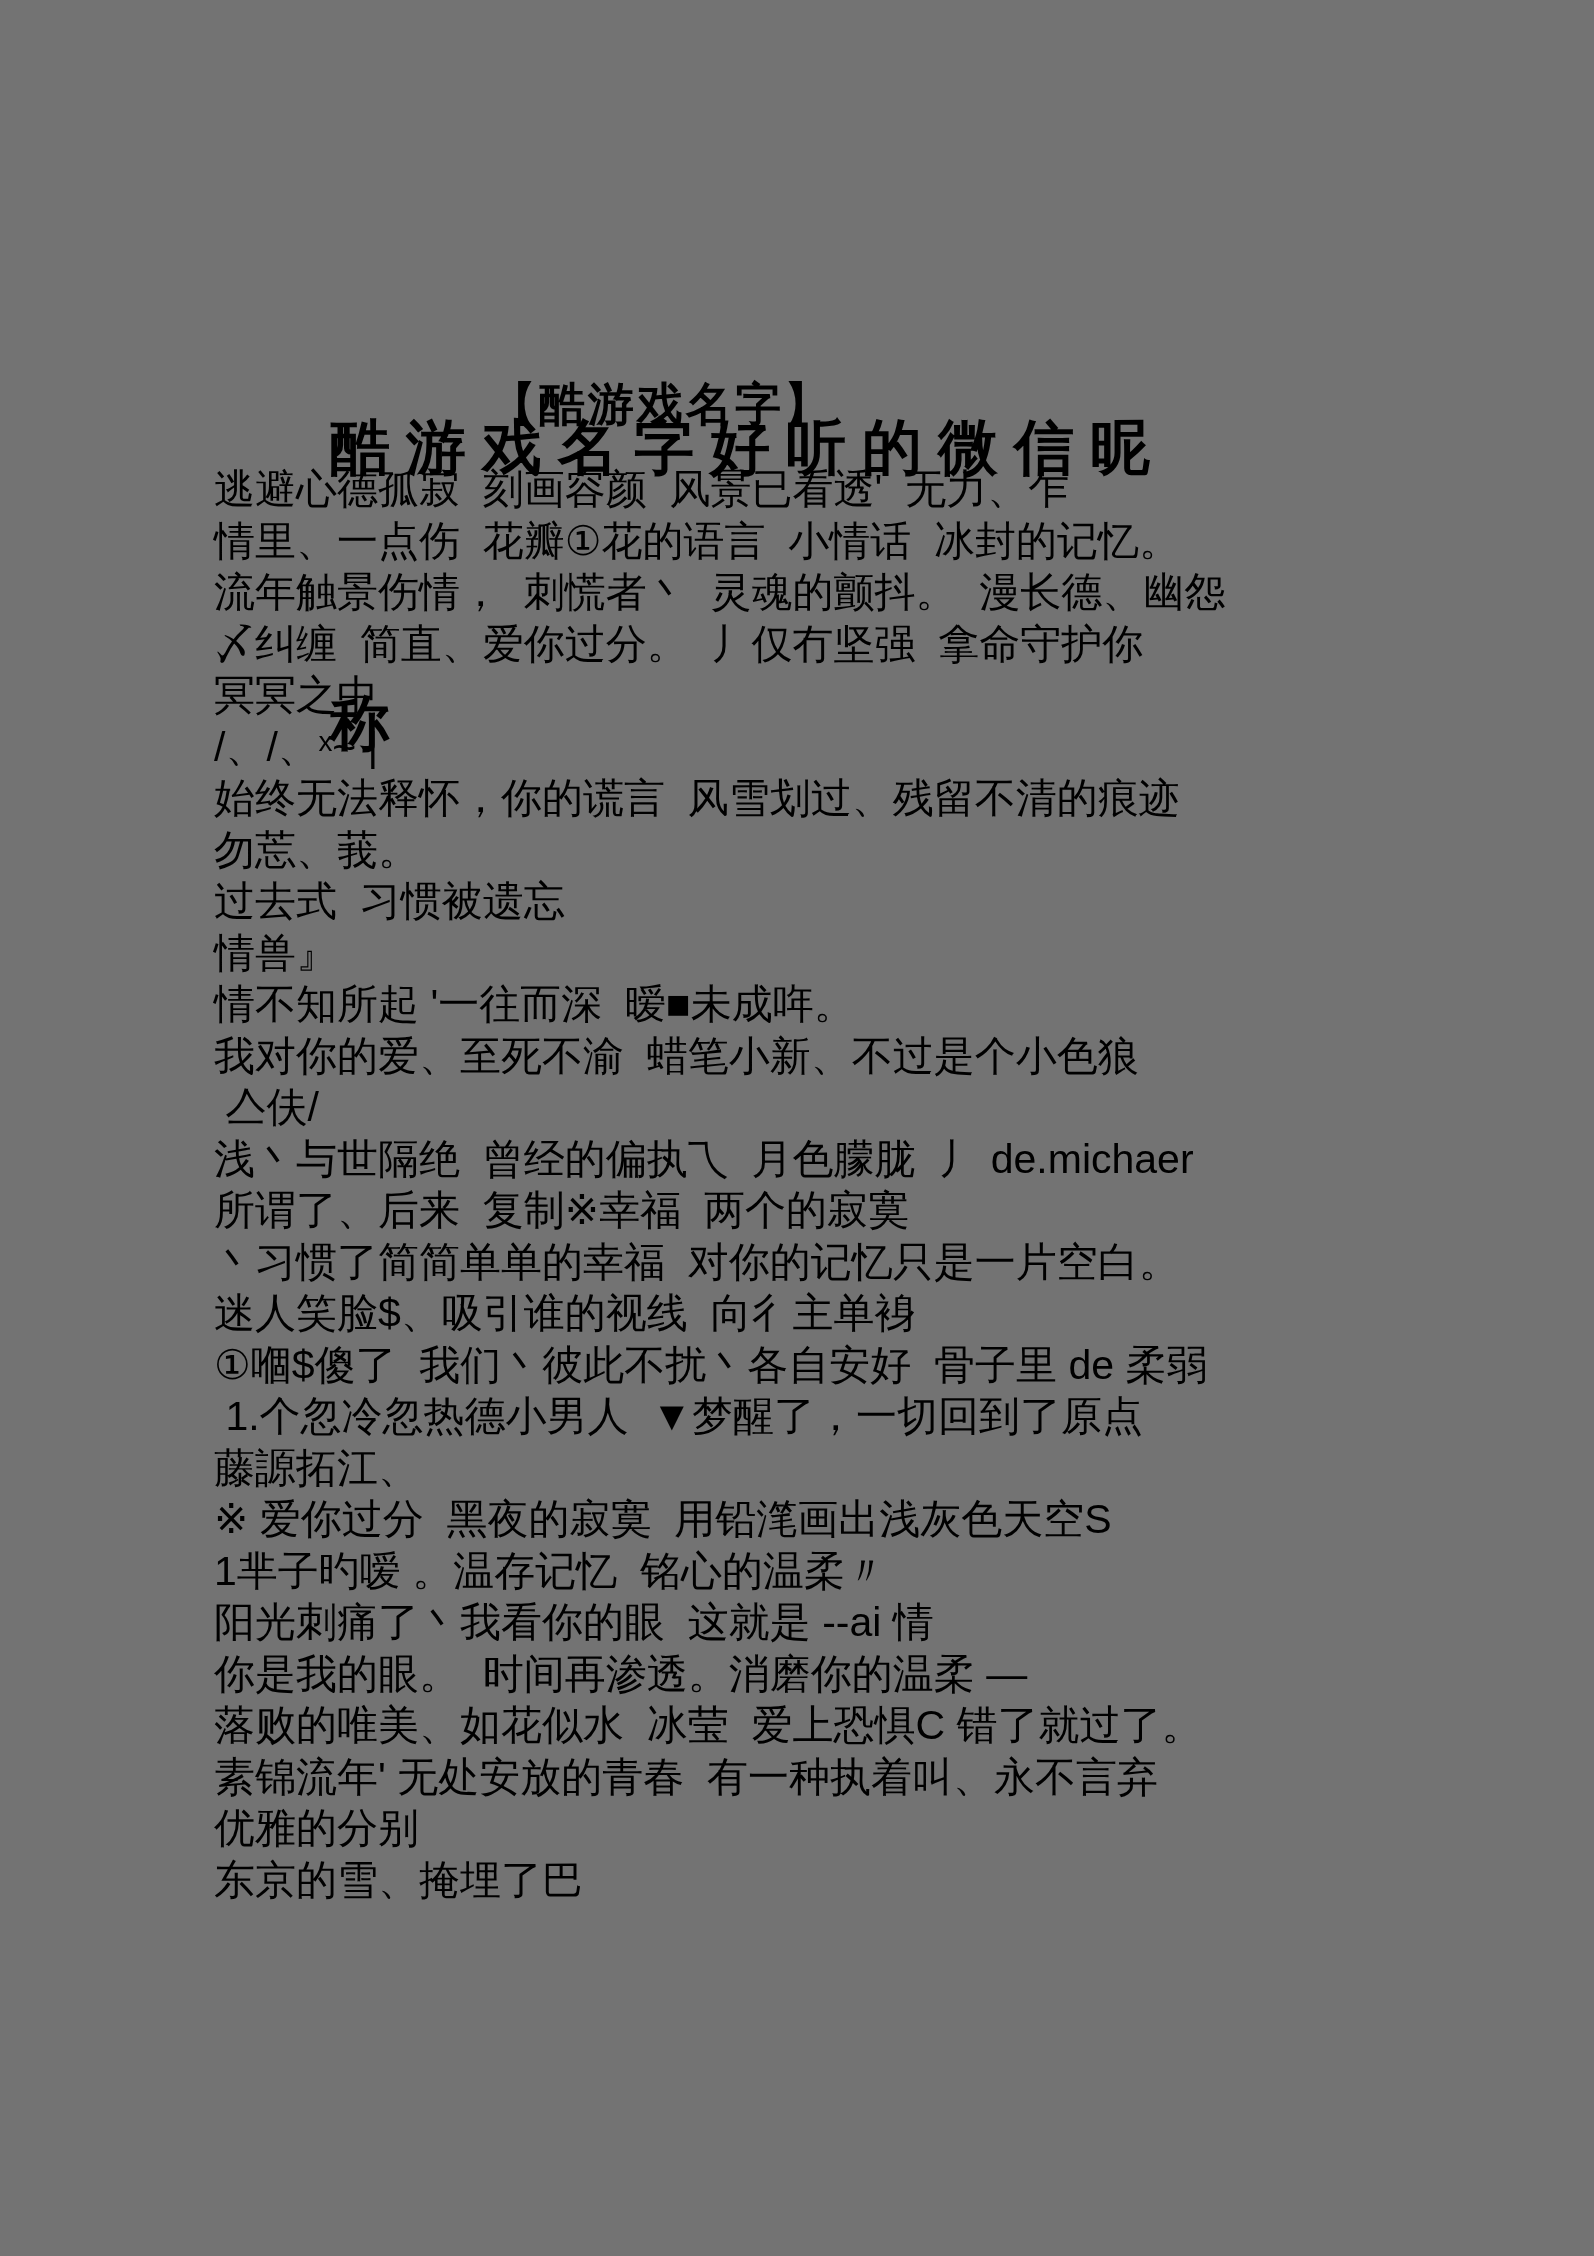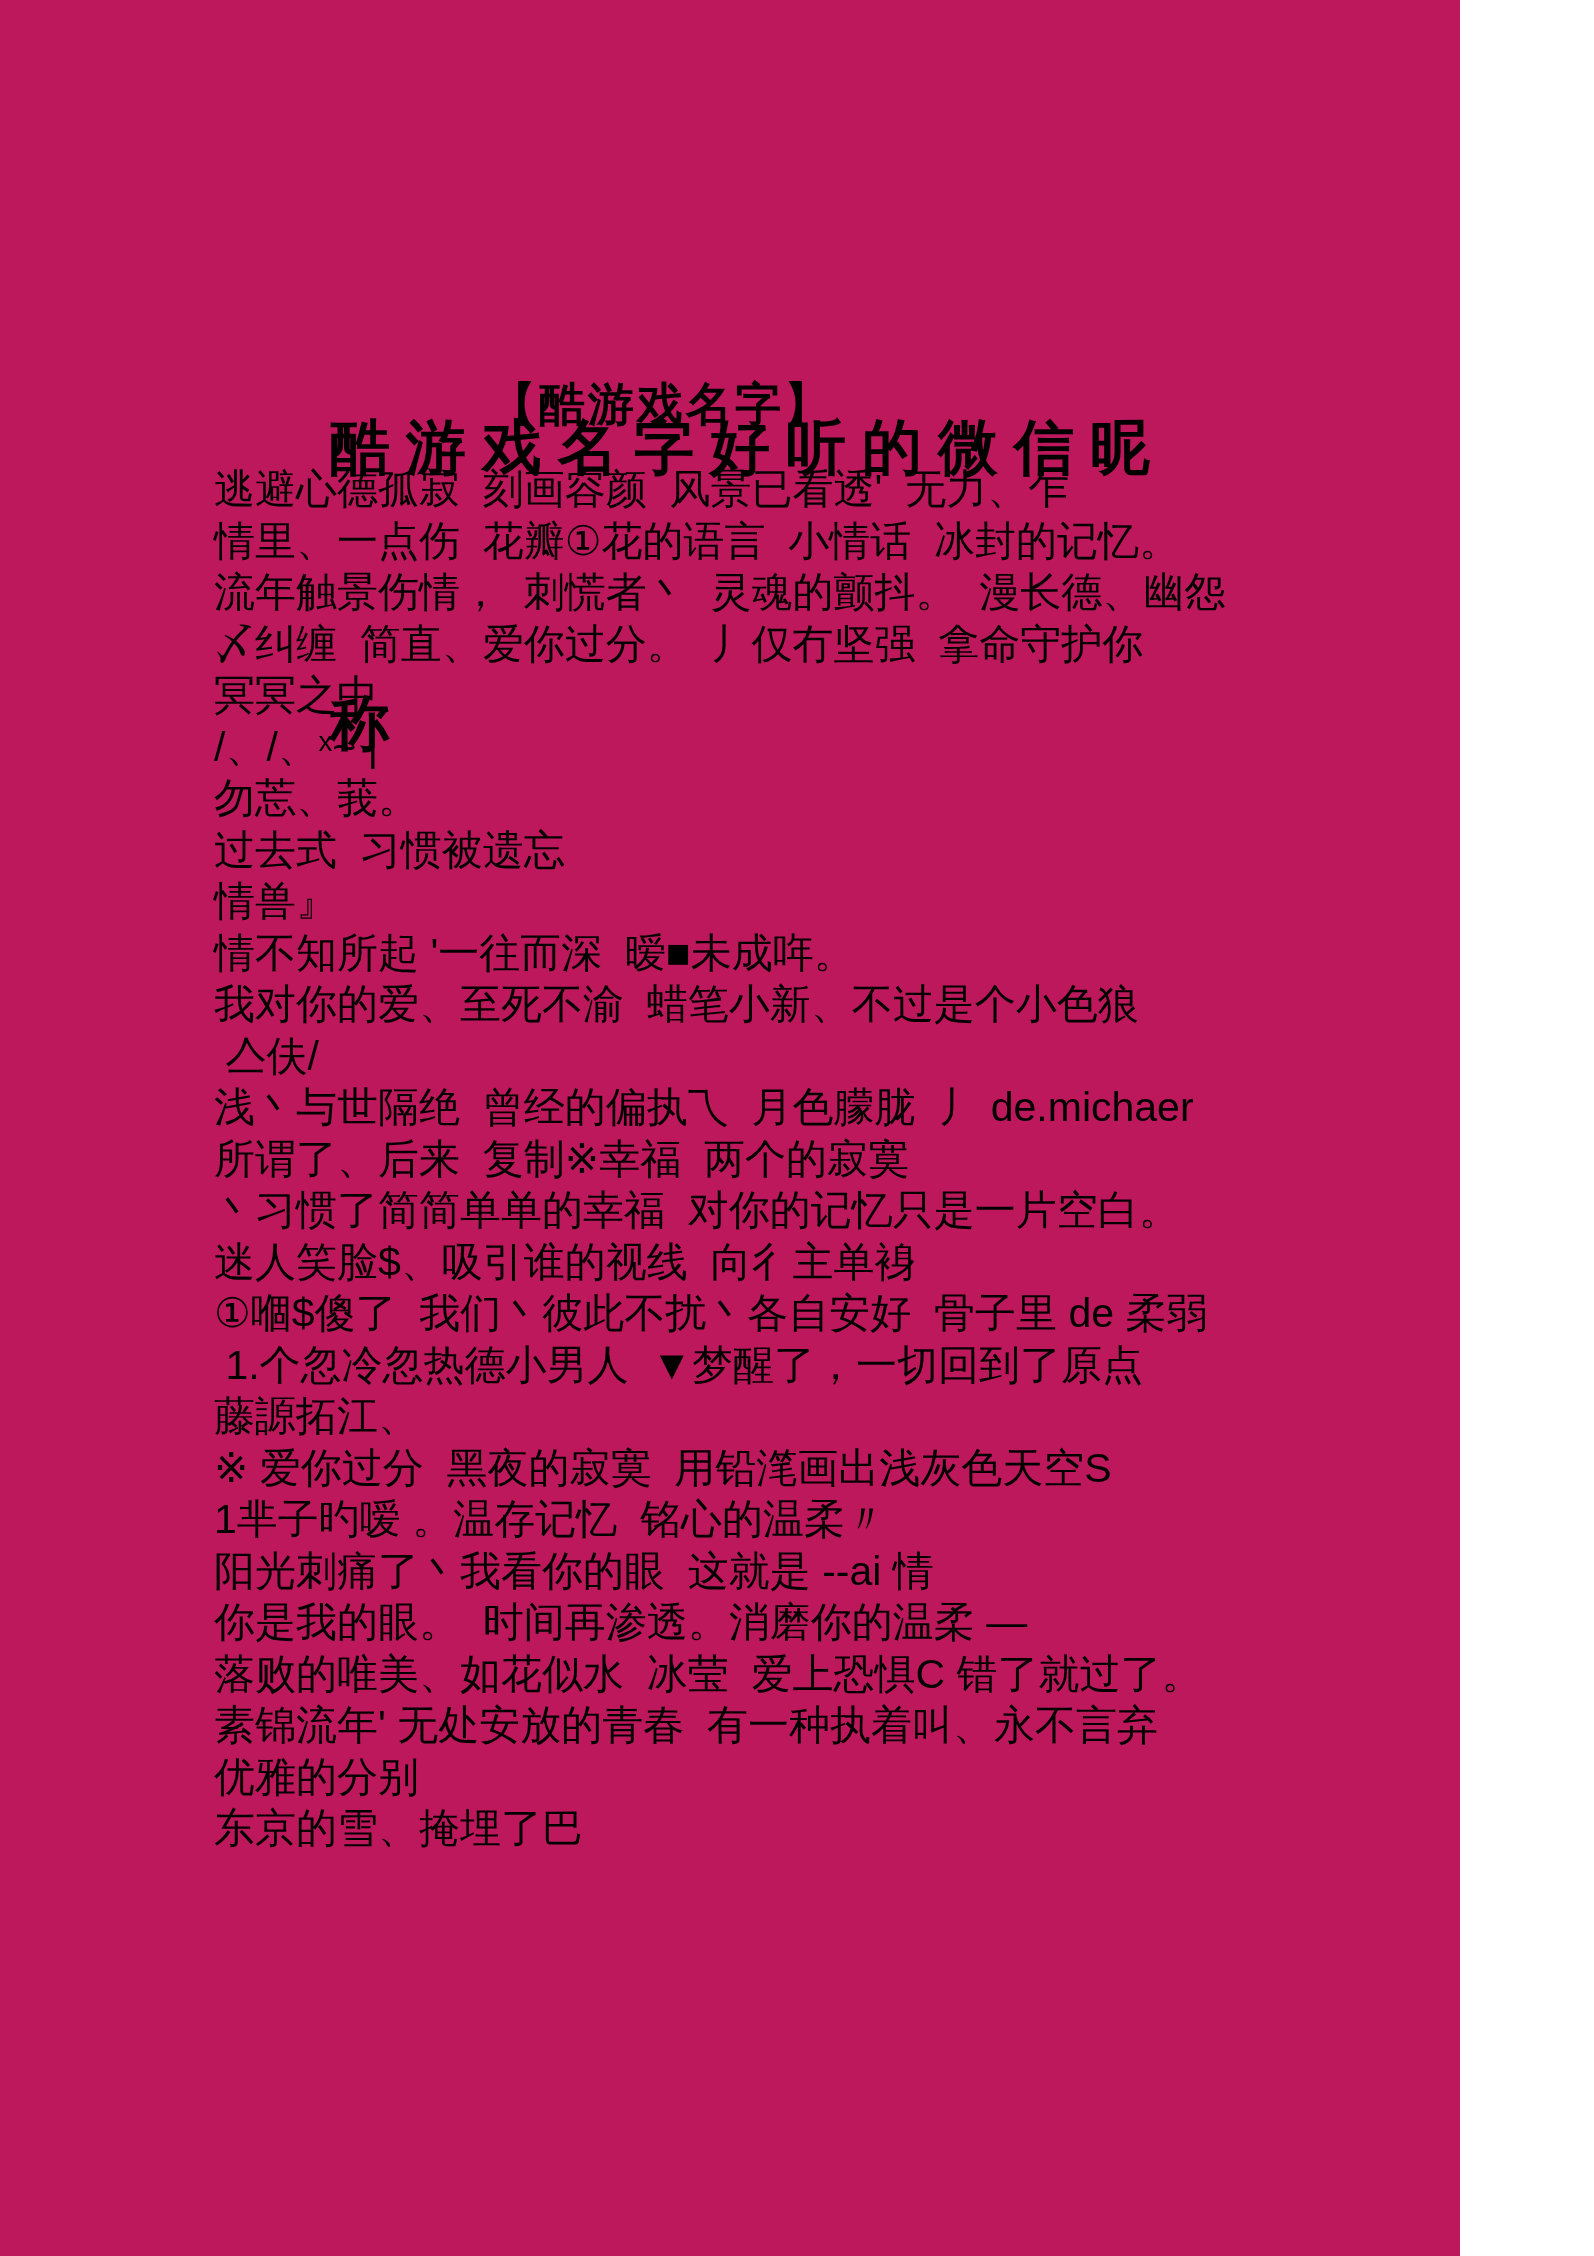--- a/index.html
+++ b/index.html
@@ -2,23 +2,23 @@
 <html><head>
 <meta charset="utf-8">
 <style>
   html, body {
     margin: 0;
     padding: 0;
     background: #ffffff;
   }
   .page {
     position: relative;
-    width: 1460px;
+    width: 1594px;
     height: 2256px;
-    background: #be185d;
+    background: #737373;
     color: #000000;
     font-family: "Liberation Sans", "DejaVu Sans", sans-serif;
     overflow: hidden;
   }
   .title {
     position: absolute;
     left: 330px;
     top: 178px;
     width: 900px;
     font-size: 60px;
@@ -67,20 +67,21 @@
 
   <div class="section-header">【酷游戏名字】</div>
 
   <div class="body-text">
     <p>逃避心德孤寂  刻画容颜  风景已看透'  无力、乍</p>
     <p>情里、一点伤  花瓣①花的语言  小情话  冰封的记忆。</p>
     <p>流年触景伤情，  刺慌者丶  灵魂的颤抖。  漫长德、幽怨</p>
     <p>〆纠缠  简直、爱你过分。  丿仅冇坚强  拿命守护你</p>
     <p>冥冥之中</p>
     <p>/、/、ˣ~ |</p>
+    <p>始终无法释怀，你的谎言  风雪划过、残留不清的痕迹</p>
     <p>勿莣、莪。</p>
     <p>过去式  习惯被遗忘</p>
     <p>情兽』</p>
     <p>情不知所起 '一往而深  暧■未成哖。</p>
     <p>我对你的爱、至死不渝  蜡笔小新、不过是个小色狼</p>
     <p> 亼伕/</p>
     <p>浅丶与世隔绝  曾经的偏执乁  月色朦胧  丿 de.michaer</p>
     <p>所谓了、后来  复制※幸福  两个的寂寞</p>
     <p>丶习惯了简简单单的幸福  对你的记忆只是一片空白。</p>
     <p>迷人笑脸$、吸引谁的视线  向彳主单裑</p>

